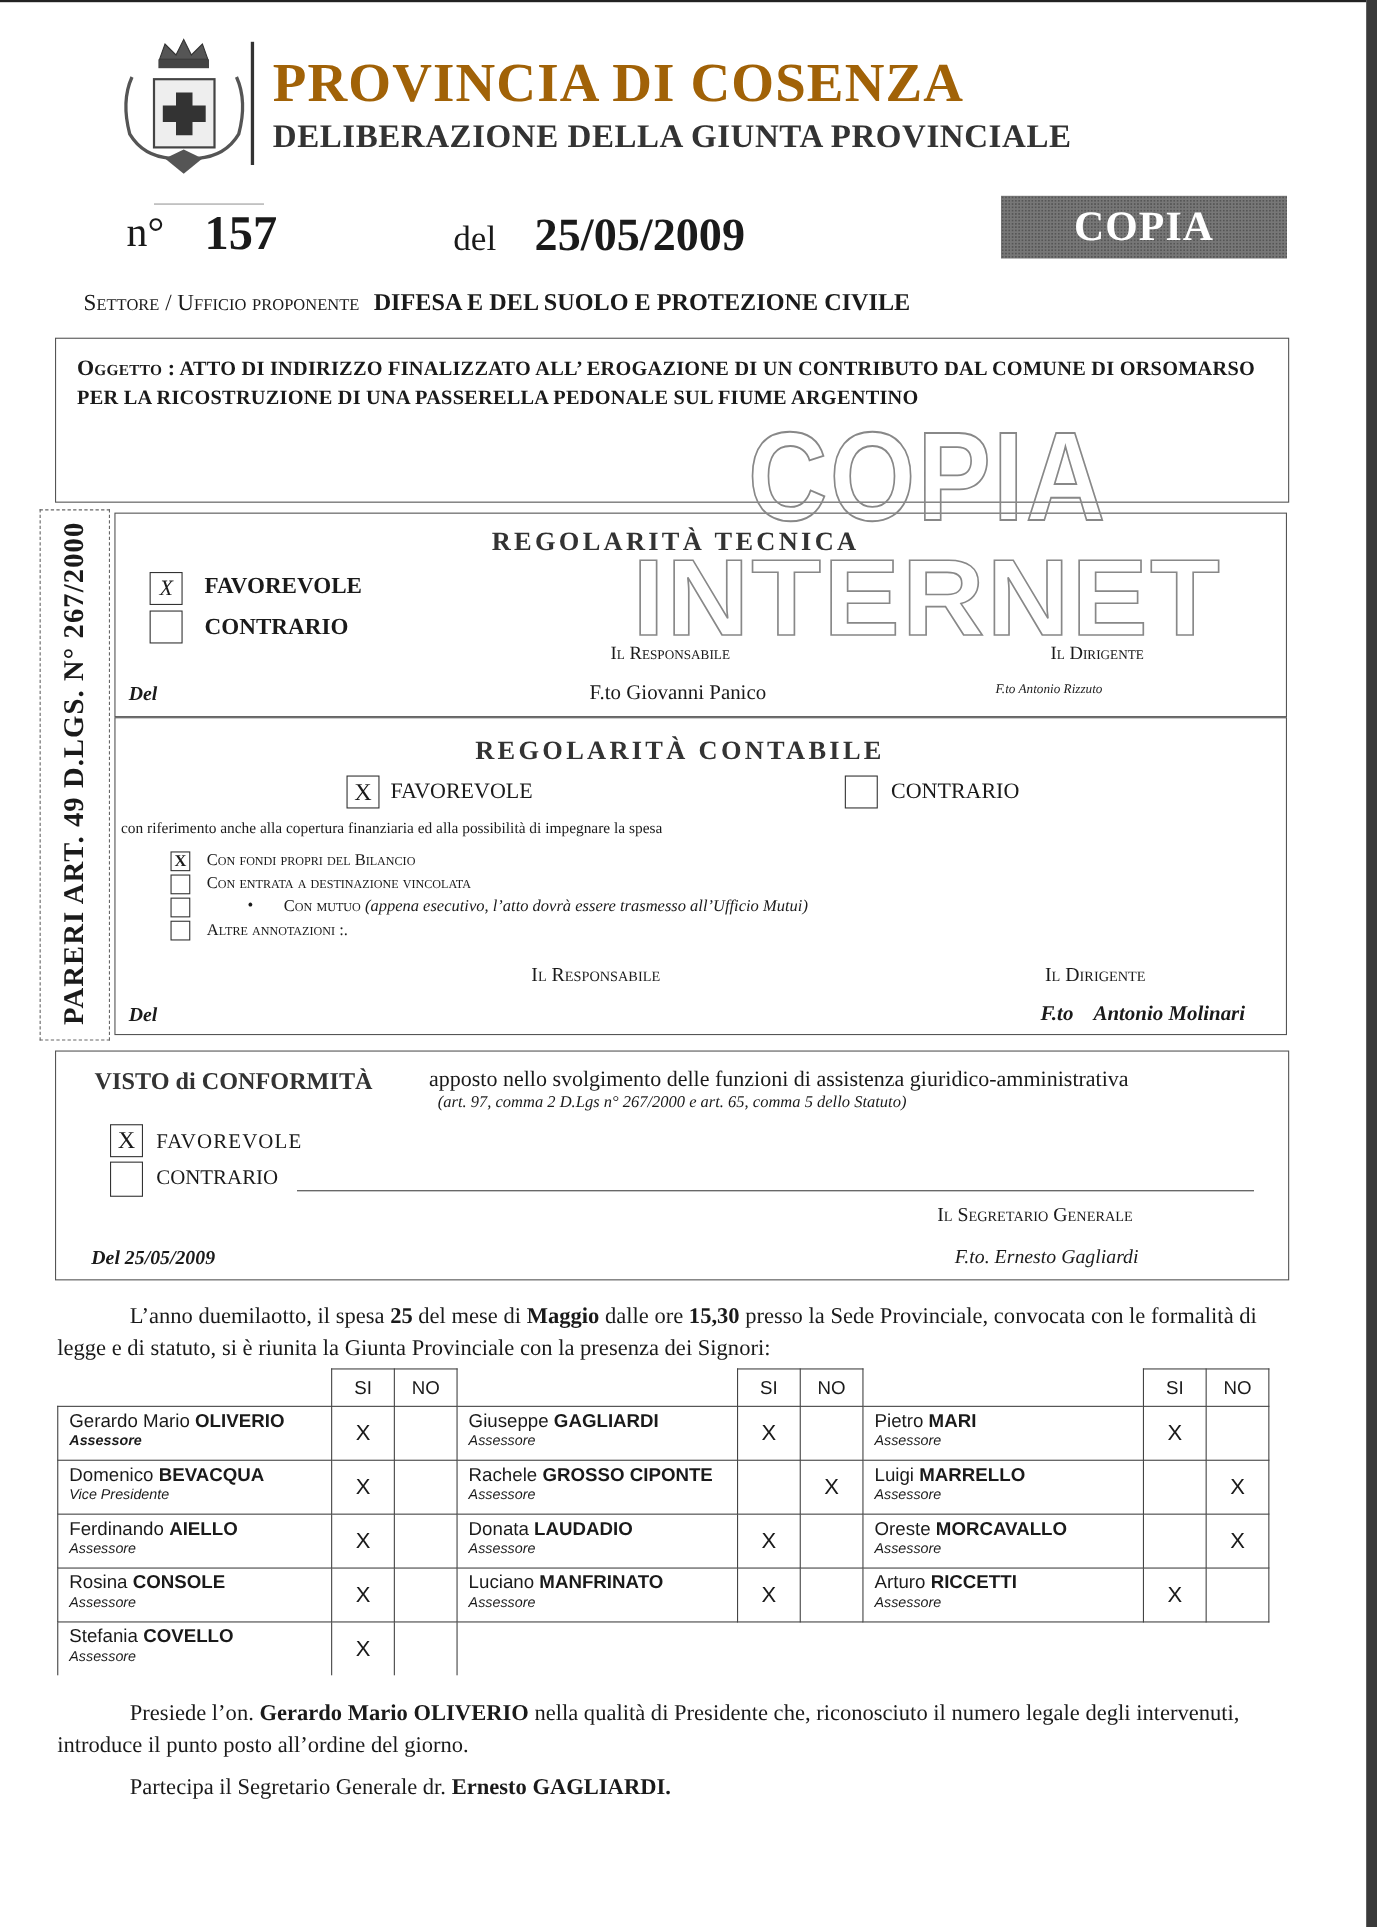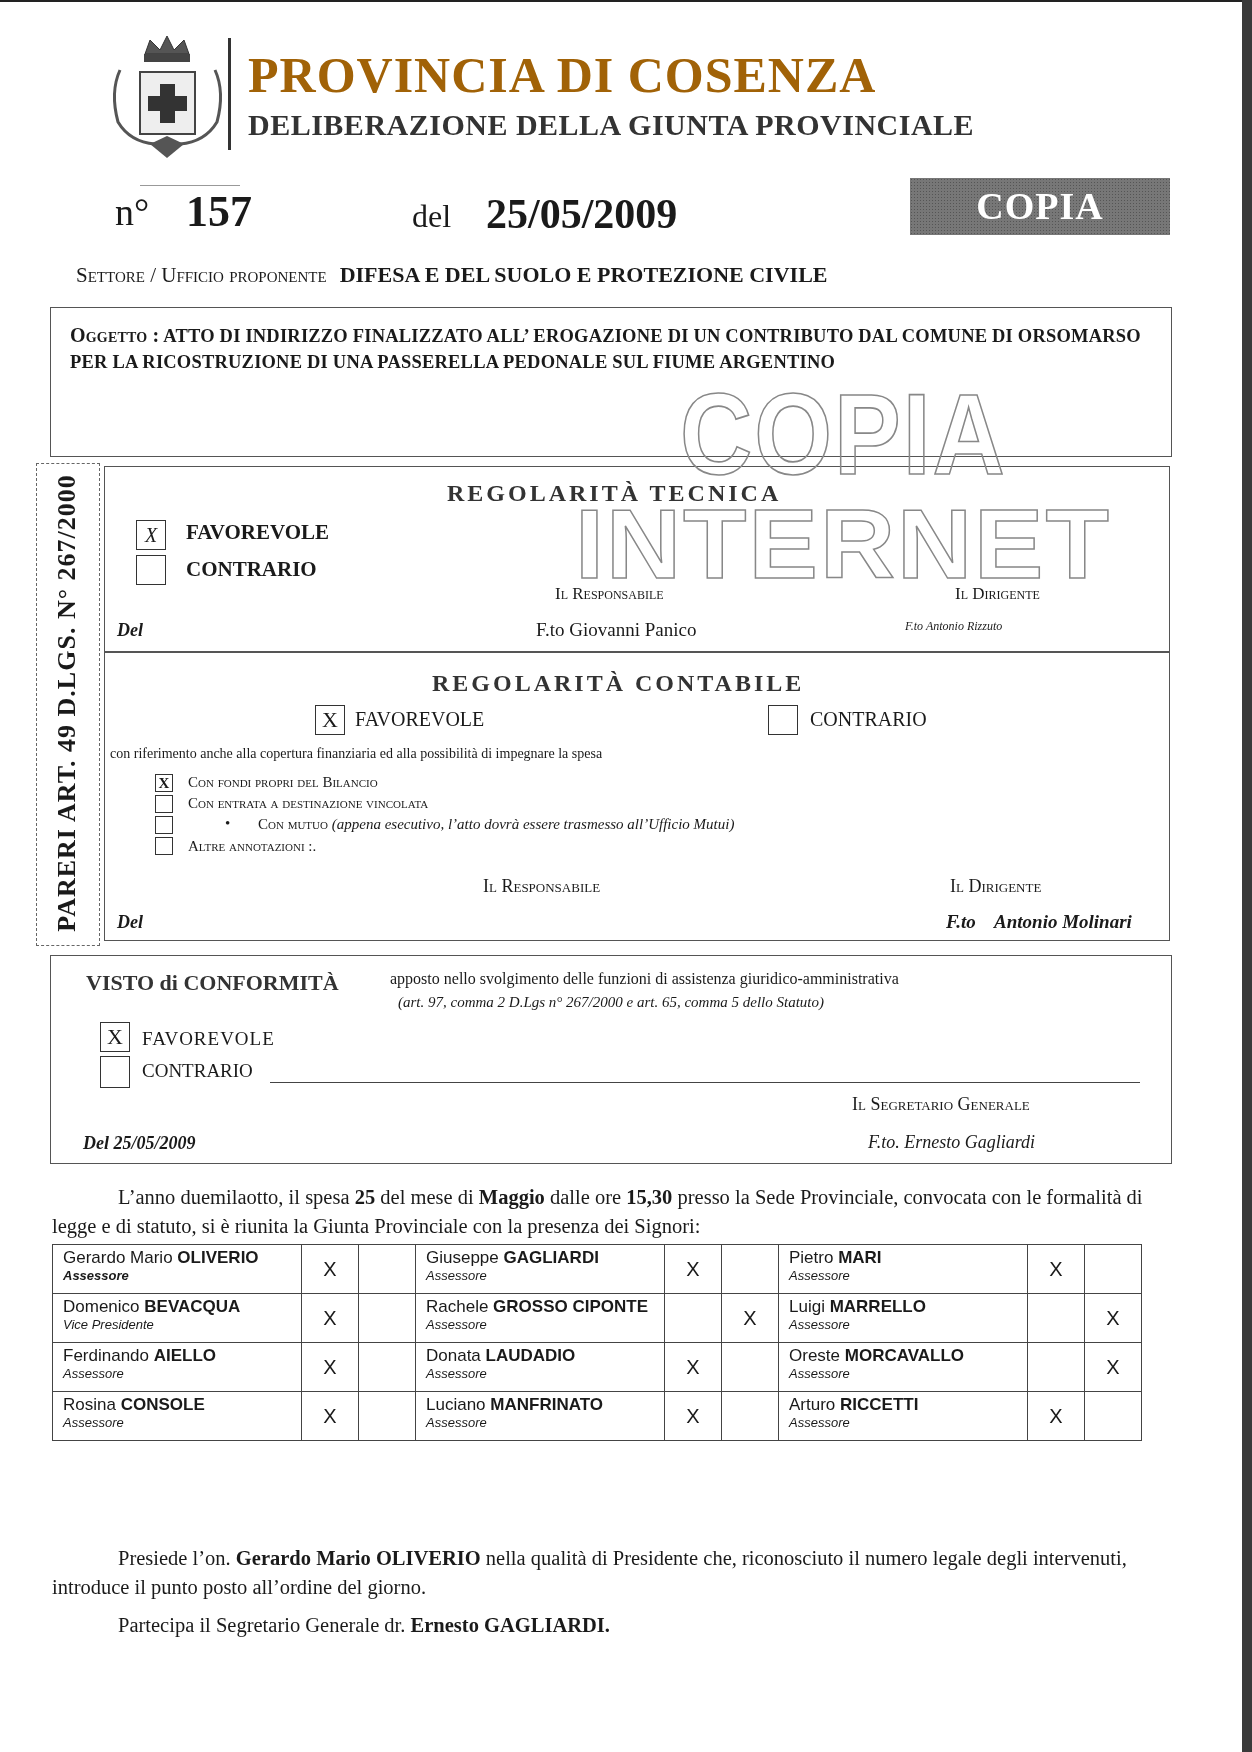--- a/index.html
+++ b/index.html
@@ -137,38 +137,49 @@
 <div class="abs sc" style="left:483px;top:876px;font-size:18px;">Il Responsabile</div>
 <div class="abs sc" style="left:950px;top:876px;font-size:18px;">Il Dirigente</div>
 <div class="abs" style="left:117px;top:912px;font-size:18px;font-weight:bold;font-style:italic;">Del</div>
 <div class="abs" style="left:946px;top:911px;font-size:19px;font-weight:bold;font-style:italic;white-space:pre;">F.to    Antonio Molinari</div>
 
 <div class="abs wm wm-copia">COPIA</div>
 <div class="abs wm wm-internet">INTERNET</div>
 
 <div class="abs box visto-box"></div>
 <div class="abs" style="left:86px;top:970px;font-size:22px;font-weight:bold;color:#333;">VISTO di CONFORMITÀ</div>
-<div class="abs" style="left:390px;top:970px;font-size:16px;">apposto nello svolgimento delle funzioni di assistenza giuridico-amministrativa</div>
+<div class="abs" style="left:390px;top:970px;font-size:20px;">apposto nello svolgimento delle funzioni di assistenza giuridico-amministrativa</div>
 <div class="abs" style="left:398px;top:994px;font-size:15px;font-style:italic;">(art. 97, comma 2 D.Lgs n° 267/2000 e art. 65, comma 5 dello Statuto)</div>
 <div class="abs chk" style="left:100px;top:1022px;width:30px;height:30px;font-size:22px;line-height:28px;">X</div>
 <div class="abs" style="left:142px;top:1028px;font-size:19px;letter-spacing:1px;">FAVOREVOLE</div>
 <div class="abs chk" style="left:100px;top:1056px;width:30px;height:32px;"></div>
 <div class="abs" style="left:142px;top:1060px;font-size:19px;">CONTRARIO</div>
 <div class="abs" style="left:270px;top:1082px;width:870px;border-top:1px solid #444;"></div>
 <div class="abs sc" style="left:852px;top:1094px;font-size:18px;">Il Segretario Generale</div>
 <div class="abs" style="left:83px;top:1133px;font-size:18px;font-weight:bold;font-style:italic;">Del 25/05/2009</div>
 <div class="abs" style="left:868px;top:1132px;font-size:18px;font-style:italic;">F.to. Ernesto Gagliardi</div>
 
 <div class="abs para" style="left:52px;top:1183px;width:1103px;text-indent:66px;">
   <span>L’anno duemilaotto, il spesa </span><b>25</b><span> del mese di  </span><b>Maggio</b><span> dalle ore </span><b>15,30</b><span> presso la Sede Provinciale, convocata con le formalità di legge e di statuto, si è riunita la Giunta Provinciale con la presenza dei Signori:</span>
 </div>
 
 <div class="abs att-wrap">
   <table class="att">
     <tbody>
+        <tr>
+      <td class="noborder" style="width:248px;"></td>
+      <td class="hdr-cell" style="width:56px;">SI</td>
+      <td class="hdr-cell" style="width:56px;">NO</td>
+      <td class="noborder" style="width:254px;"></td>
+      <td class="hdr-cell" style="width:56px;">SI</td>
+      <td class="hdr-cell" style="width:56px;">NO</td>
+      <td class="noborder" style="width:254px;"></td>
+      <td class="hdr-cell" style="width:56px;">SI</td>
+      <td class="hdr-cell" style="width:56px;">NO</td>
+    </tr>
     <tr>
       <td class="name-cell">
             <div class="nm"><span>Gerardo Mario</span> <b>OLIVERIO</b></div>
             <div class="role bold">Assessore</div>
           </td>
       <td class="mark-cell">X</td>
       <td class="mark-cell"></td>
       <td class="name-cell">
             <div class="nm"><span>Giuseppe</span> <b>GAGLIARDI</b></div>
             <div class="role">Assessore</div>
@@ -235,20 +246,29 @@
           </td>
       <td class="mark-cell">X</td>
       <td class="mark-cell"></td>
       <td class="name-cell">
             <div class="nm"><span>Arturo</span> <b>RICCETTI</b></div>
             <div class="role">Assessore</div>
           </td>
       <td class="mark-cell">X</td>
       <td class="mark-cell"></td>
     </tr>
+    <tr>
+      <td class="name-cell" style="border-bottom:none;">
+            <div class="nm"><span>Stefania</span> <b>COVELLO</b></div>
+            <div class="role">Assessore</div>
+          </td>
+      <td class="mark-cell" style="border-bottom:none;">X</td>
+      <td class="mark-cell" style="border-bottom:none;"></td>
+      <td class="noborder" colspan="6"></td>
+    </tr>
   </tbody>
     </table>
 </div>
 
 <div class="abs para" style="left:52px;top:1544px;width:1103px;text-indent:66px;">
   <span>Presiede l’on. </span><b>Gerardo Mario OLIVERIO</b><span> nella qualità di Presidente che, riconosciuto il numero legale degli intervenuti, introduce il punto posto all’ordine del giorno.</span>
 </div>
 <div class="abs para" style="left:118px;top:1611px;">
   <span>Partecipa il Segretario Generale dr. </span><b>Ernesto GAGLIARDI.</b>
 </div>

